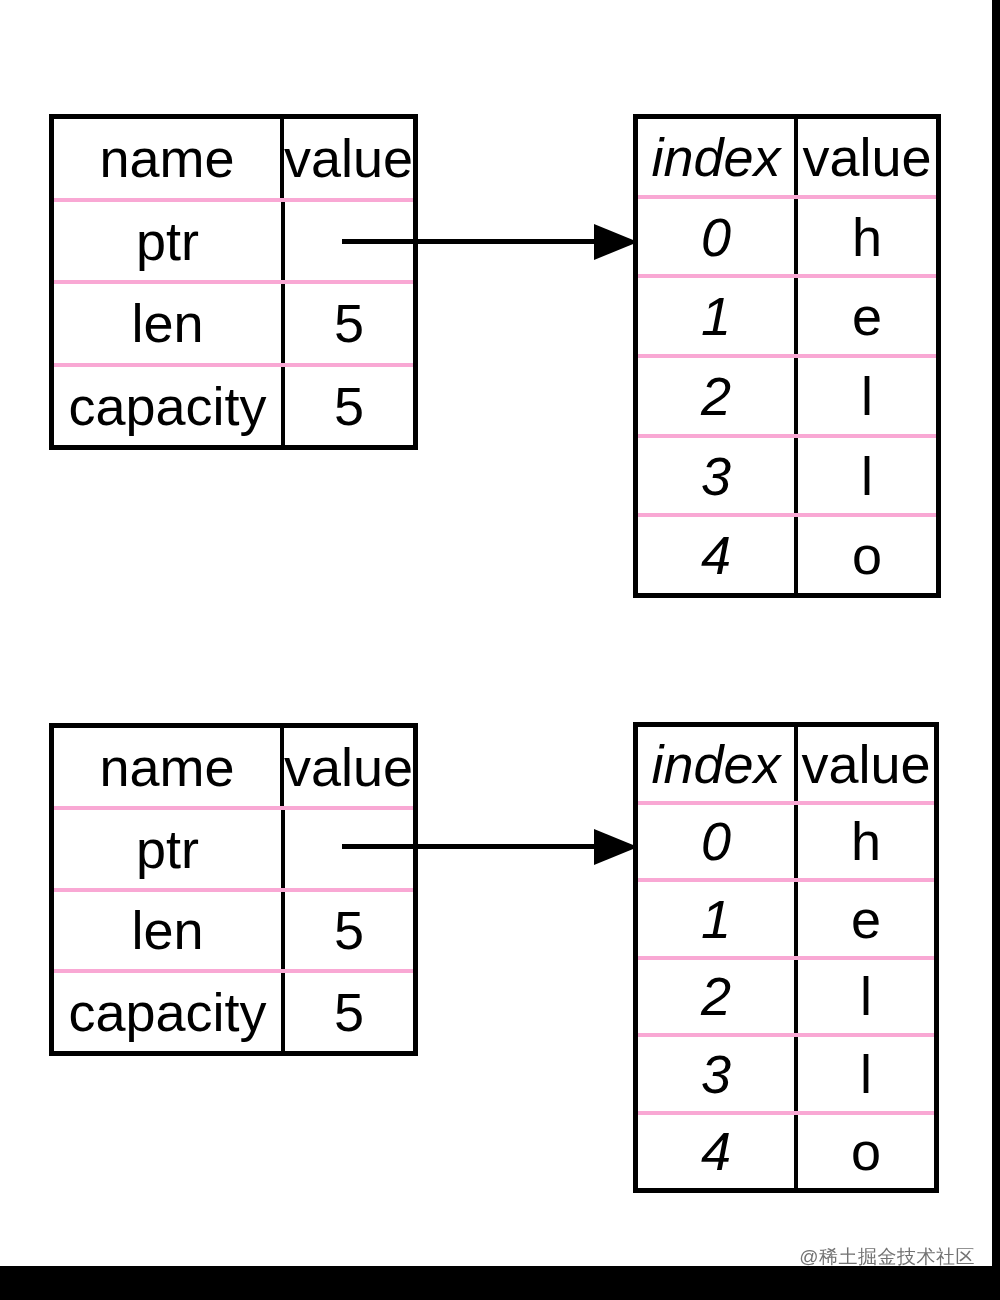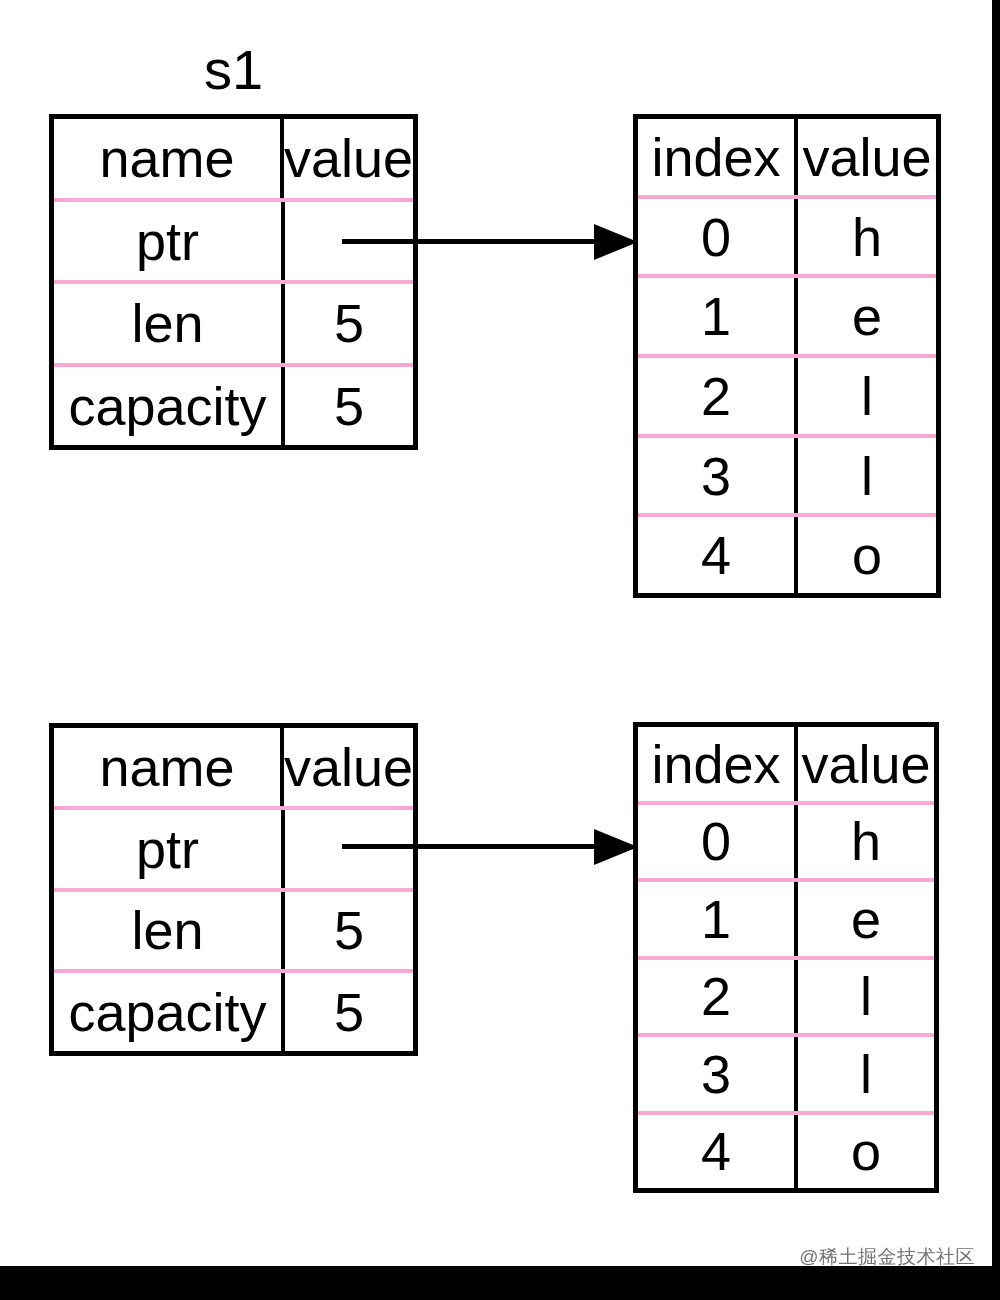--- a/index.html
+++ b/index.html
@@ -56,21 +56,21 @@
     line-height: 1;
     white-space: nowrap;
     overflow: visible;
     box-sizing: border-box;
   }
   .tbl .cell.c1 {
     border-right: 4px solid #000000;
   }
   .stack-tbl .cell.c1 { width: 231px; }
   .stack-tbl .cell.c2 { flex: 1; }
-  .heap-tbl .cell.c1 { width: 160px; }
+  .heap-tbl .cell.c1 { width: 160px; font-style: italic; }
   .heap-tbl .cell.c2 { flex: 1; }
 
   
   .arrow-line {
     position: absolute;
     height: 5px;
     background: #000000;
   }
   .arrow-head {
     position: absolute;
@@ -116,21 +116,20 @@
   #s2-stack  { left: 49px;  top: 723px; width: 369px; height: 333px; }
   #s2-heap   { left: 633px; top: 722px; width: 306px; height: 471px; }
   #s2-arrow-line { left: 342px; top: 844px; width: 254px; }
   #s2-arrow-head { left: 594px; top: 829px; }
 </style>
 </head>
 <body>
 
 <div class="canvas">
 
-  <div class="var-label" id="s1-label">s1</div>
 
   <div class="tbl stack-tbl" id="s1-stack">
     <div class="row">
       <div class="cell c1">name</div>
       <div class="cell c2">value</div>
     </div>
     <div class="row">
       <div class="cell c1">ptr</div>
       <div class="cell c2"></div>
     </div>

